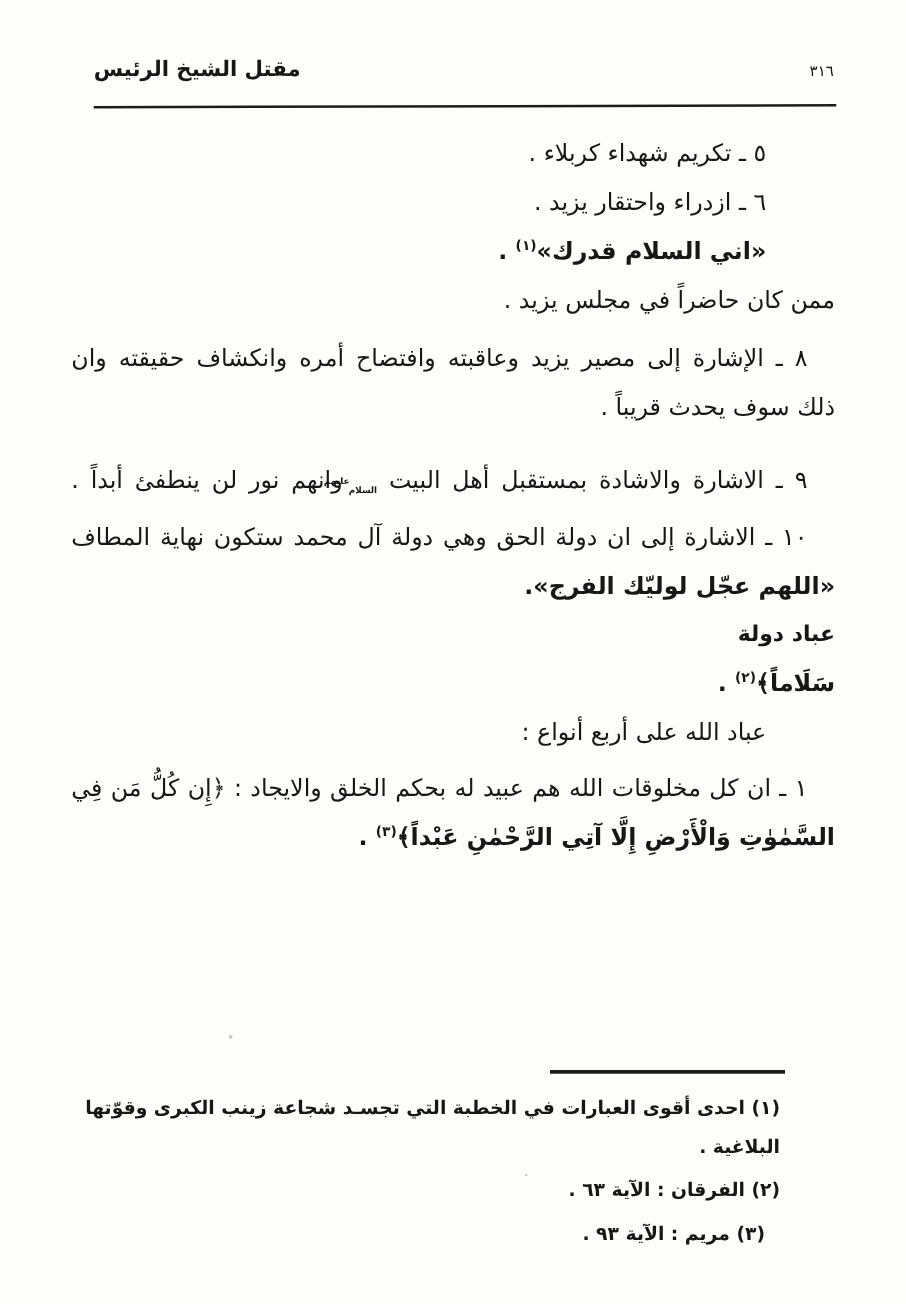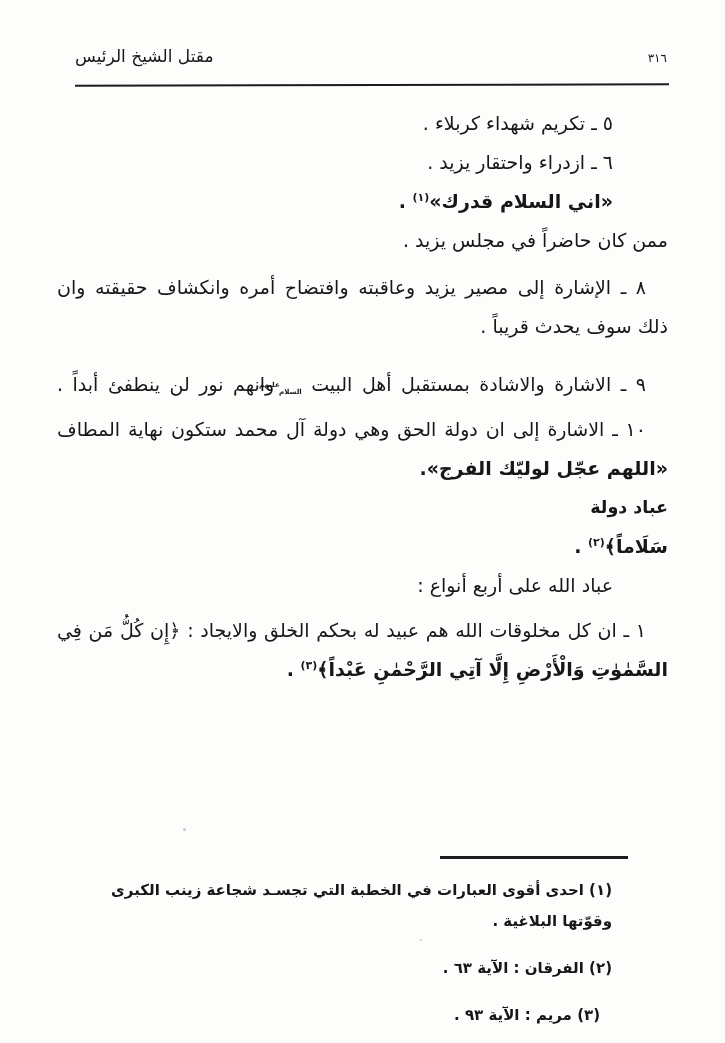--- a/index.html
+++ b/index.html
@@ -16,21 +16,21 @@
     width: 725px; height: 1043px;
     background: #fdfdfc;
   }
   
   .hdr {
     position: absolute; top: 46px; left: 75px; right: 58px;
     display: flex; justify-content: space-between; align-items: baseline;
     direction: ltr;
   }
   .hdr .book-title {
-    font-weight: normal; font-size: 17px; letter-spacing: 0.3px;
+    font-weight: bold; font-size: 17px; letter-spacing: 0.3px;
   }
   .hdr .pageno {
     font-weight: normal; font-size: 12px;
   }
   .hdr-rule {
     position: absolute; top: 84px; left: 75px; right: 56px;
     border-top: 2.5px solid #1c1c1c;
     transform: rotate(-0.15deg);
   }
   
@@ -60,21 +60,21 @@
   }
   
   .footer {
     position: absolute; top: 856px; left: 46px; right: 97px;
     direction: rtl; text-align: right;
   }
   .fn-rule {
     width: 188px; border-top: 3px solid #1c1c1c; margin-bottom: 12px;
   }
   .fn {
-    margin: 16px; font-weight: bold; font-size: 15px; line-height: 31px;
+    margin: 4px; font-weight: bold; font-size: 15px; line-height: 31px;
   }
   .fn.indent12 { padding-right: 12px; }
   .speck {
     position: absolute; width: 3px; height: 3px; border-radius: 50%;
     background: #9a9a9a; opacity: 0.55;
   }
   .speck.s1 { left: 183px; top: 828px; }
   .speck.s2 { left: 420px; top: 939px; width: 2px; height: 2px; }
 </style>
 </head>

